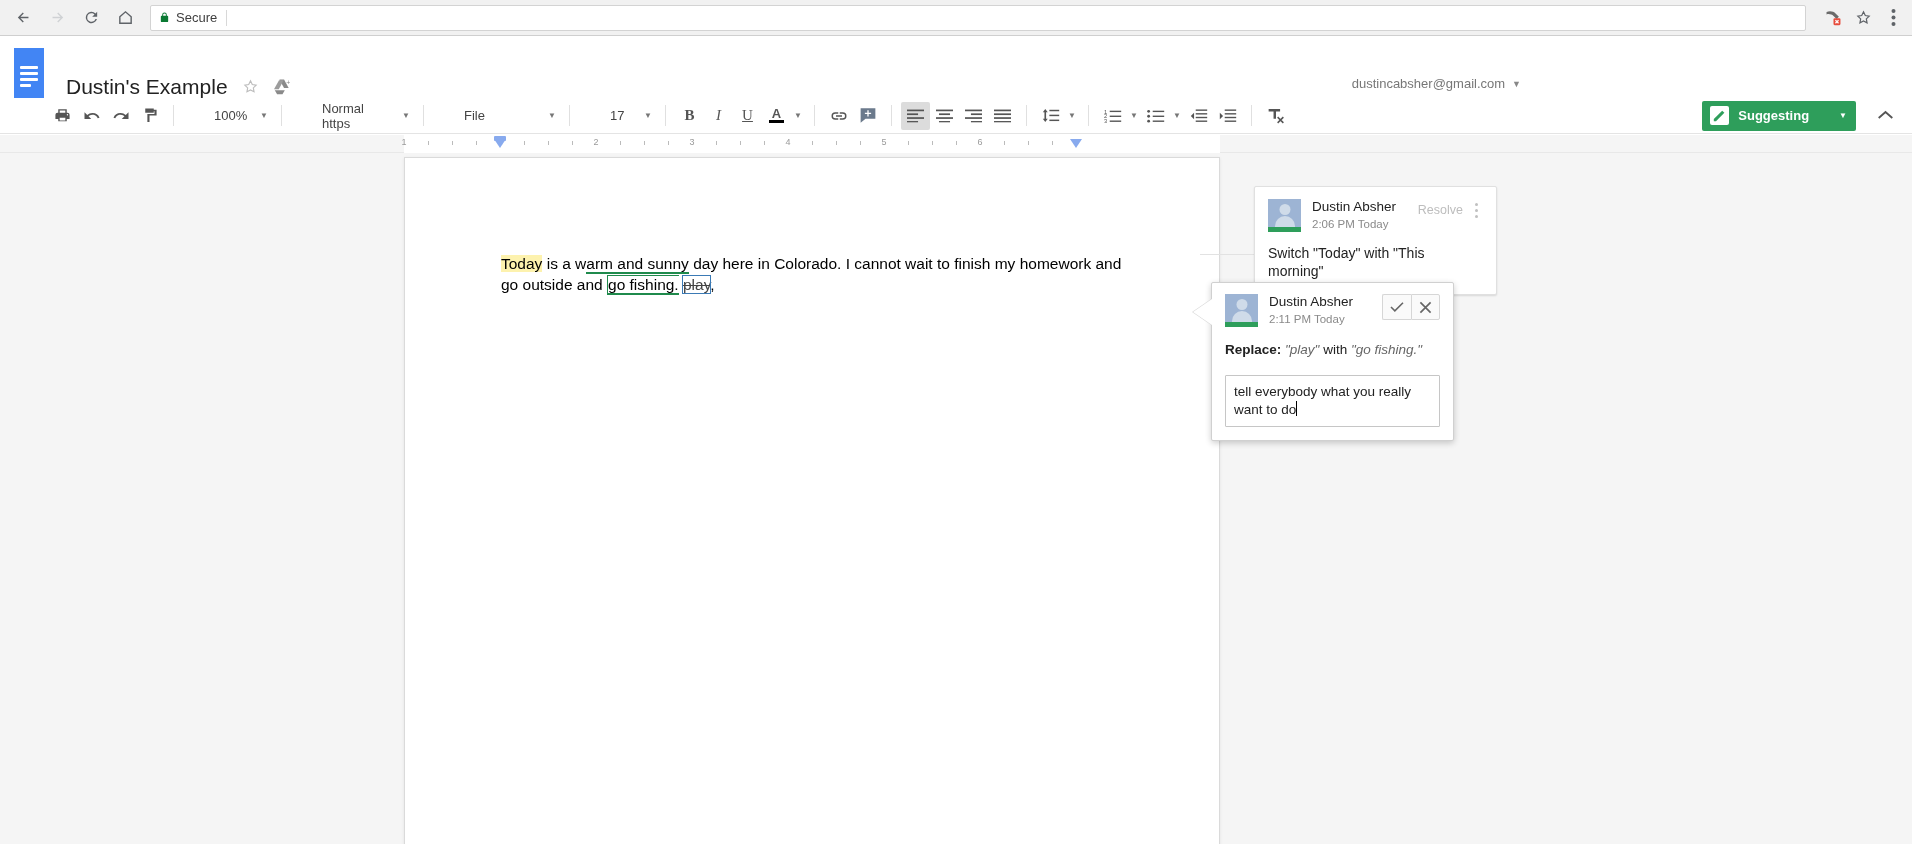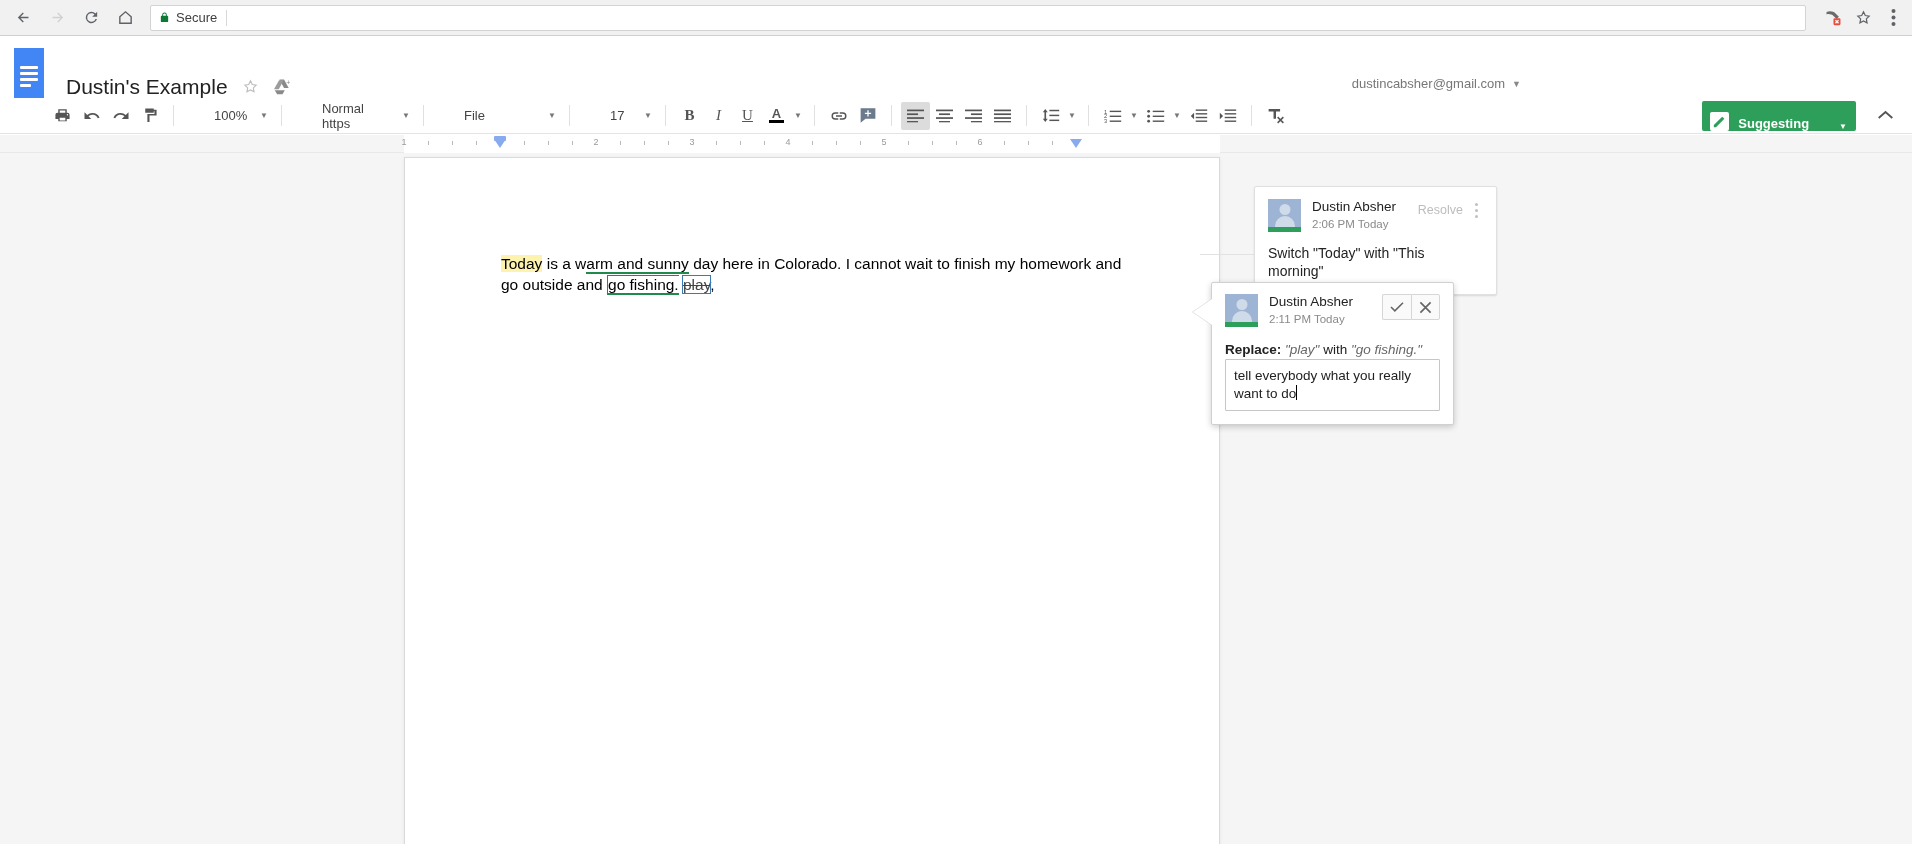--- a/index.html
+++ b/index.html
@@ -117,21 +117,21 @@
   .tb-drop.zoom { width: 66px; }
   .tb-drop.style { width: 100px; }
   .tb-drop.font { width: 104px; }
   .tb-drop.size { width: 54px; }
   .tb-drop .lbl { flex: 1; }
   .underline-a { display: flex; flex-direction: column; align-items: center; }
   .underline-a .bar { width: 15px; height: 3px; background: #000; margin-top: 1px; }
 
   .toolbar-right { margin-left: auto; display: flex; align-items: center; padding-right: 10px; }
   .suggest-btn {
-    height: 30px; background: #2e9e5b; border-radius: 2px; display: flex; align-items: flex-end;
+    height: 30px; background: #2e9e5b; border-radius: 2px; display: flex; align-items: center;
     padding: 0 9px 0 8px; color: #fff; font-size: 13px; font-weight: bold;
   }
   .suggest-btn .sug-icon {
     width: 19px; height: 19px; background: #fff; border-radius: 2px;
     display: flex; align-items: center; justify-content: center; margin-right: 9px;
   }
   .suggest-btn .caret { margin-left: 30px; font-size: 8px; }
   .collapse-btn {
     width: 34px; height: 30px; display: flex; align-items: center; justify-content: center;
     margin-left: 12px; color: #555;
@@ -235,21 +235,21 @@
 
   .accept-reject { display: flex; align-items: center; margin-left: 4px; }
   .ar-btn {
     width: 29px; height: 26px; border: 1px solid #d6d6d6; background: #fafafa;
     display: flex; align-items: center; justify-content: center; color: #666;
   }
   .ar-btn.accept { border-right: none; border-radius: 2px 0 0 2px; }
   .ar-btn.reject { border-radius: 0 2px 2px 0; }
 
   .reply-box {
-    margin-top: 0; border: 1px solid #c6c6c6; border-radius: 1px;
+    margin-top: 16px; border: 1px solid #c6c6c6; border-radius: 1px;
     padding: 7px 8px; font-size: 13.5px; color: #222; line-height: 18px; min-height: 46px;
     background: #fff;
   }
   .reply-actions { display: flex; align-items: center; margin-top: 12px; }
   .btn-reply {
     background: #4285f4; border: 1px solid #3367d6; color: #fff; font-size: 13px;
     font-weight: bold; padding: 7px 20px; border-radius: 2px; margin-right: 11px;
   }
   .btn-cancel {
     background: #f6f6f6; border: 1px solid #dcdcdc; color: #555; font-size: 13px;

